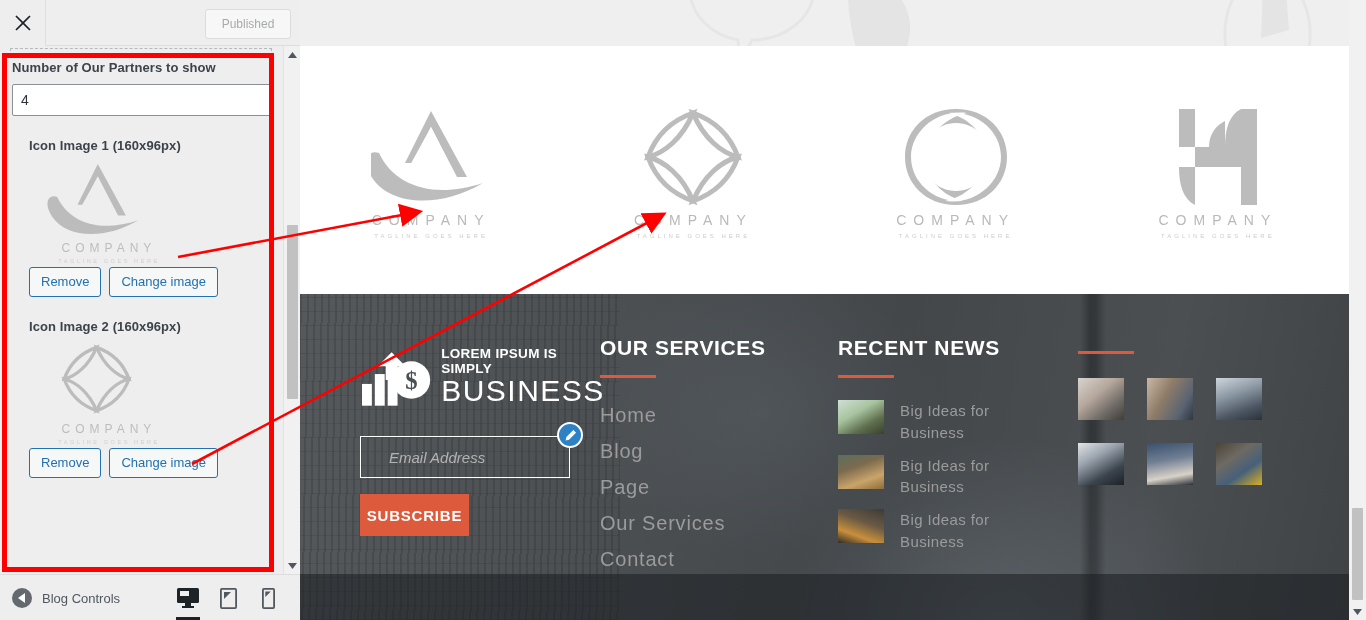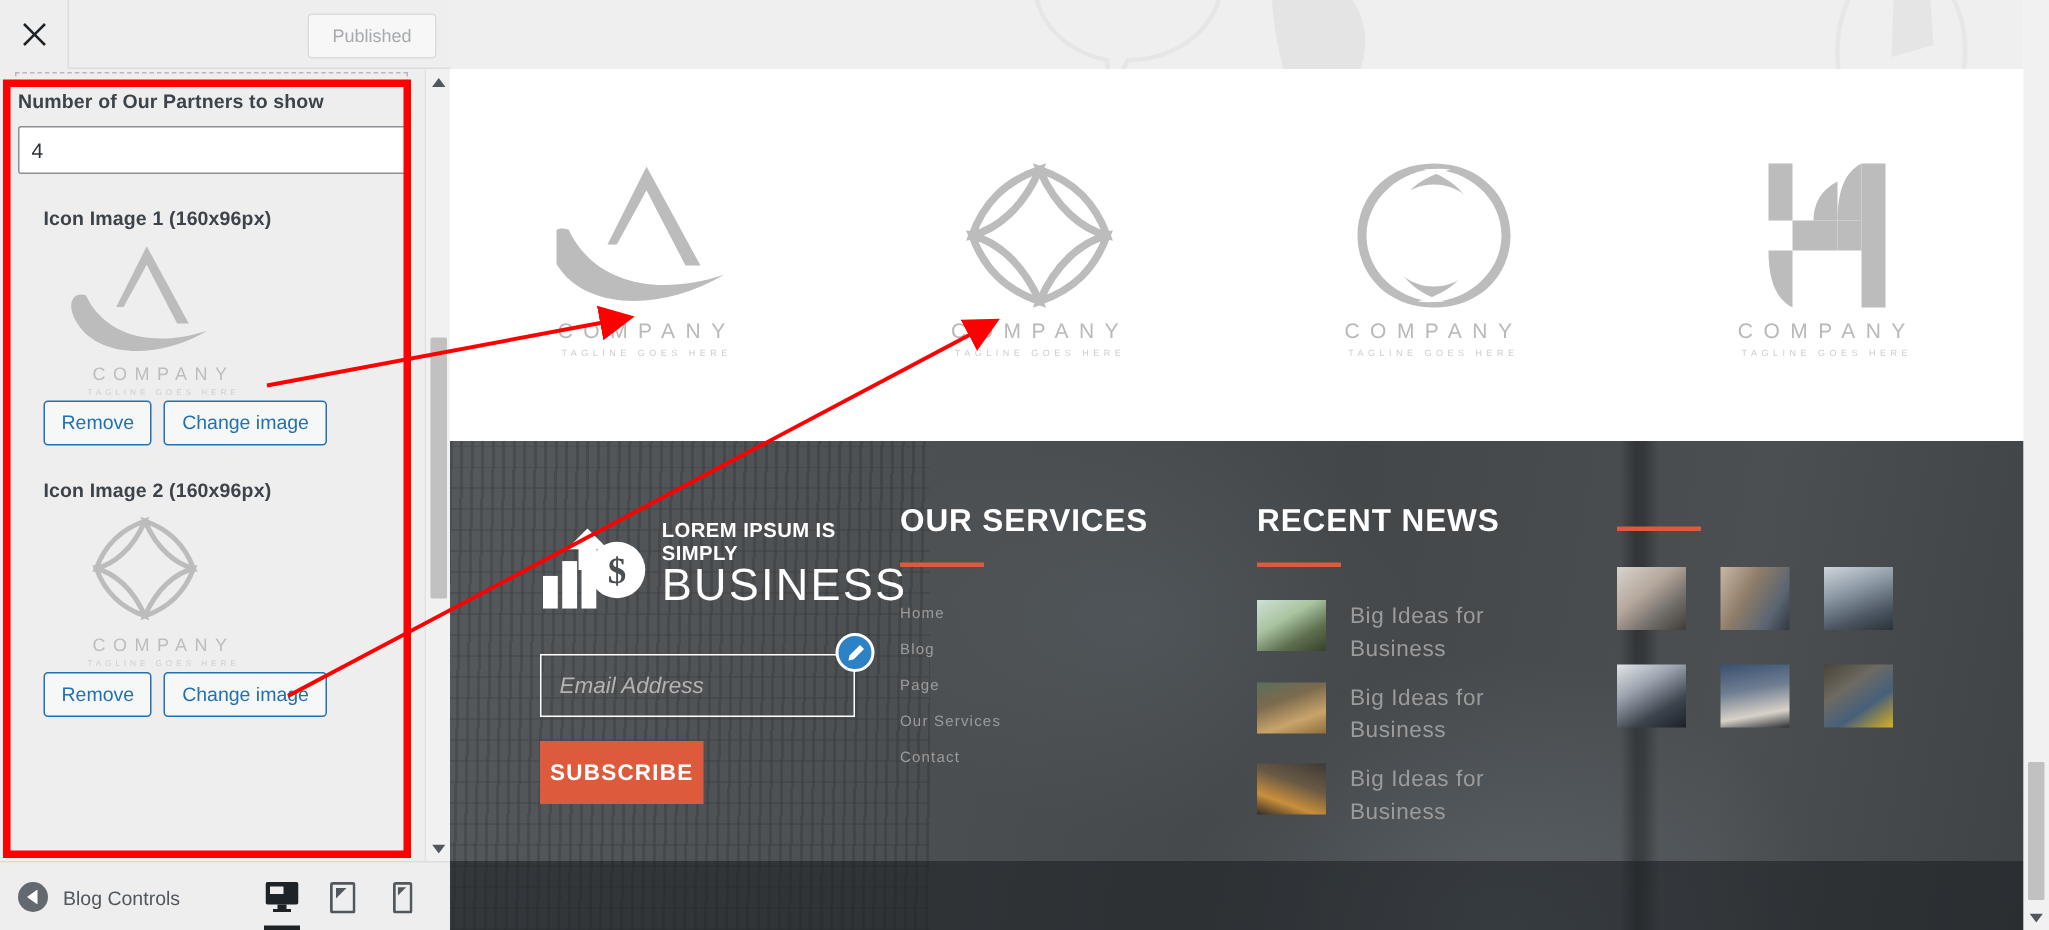--- a/index.html
+++ b/index.html
@@ -279,42 +279,42 @@
   #brand-main {
     color: #ffffff; font-size: 30px; letter-spacing: 1.5px; line-height: 1;
   }
 
   #email-input {
     margin-top: 28px;
     width: 210px; height: 42px;
     background: transparent;
     border: 1px solid #ffffff;
     color: #ffffff;
-    padding: 0 12px;
+    padding: 0 28px;
     font-size: 15px;
     font-style: italic;
     font-family: "Liberation Sans", sans-serif;
   }
   #email-input::placeholder { color: #b3b3b3; font-style: italic; }
   #subscribe-btn {
     margin-top: 16px;
     width: 109px; height: 42px;
     background: #dd5b3c;
     border: none;
     color: #ffffff;
     font-size: 15px; font-weight: bold; letter-spacing: .8px;
     cursor: pointer;
     font-family: "Liberation Sans", sans-serif;
   }
 
   .f-menu { margin-top: 26px; }
   .f-menu li {
     list-style: none;
     color: #9b9b9b;
-    font-size: 10px;
+    font-size: 20px;
     letter-spacing: .8px;
     margin-bottom: 13px;
     cursor: pointer;
     position: relative;
   }
   #edit-shortcut {
     position: absolute; left: -43px; top: 18px;
     width: 26px; height: 26px; border-radius: 50%;
     background: #2d82c6;
     border: 2px solid #ffffff;

